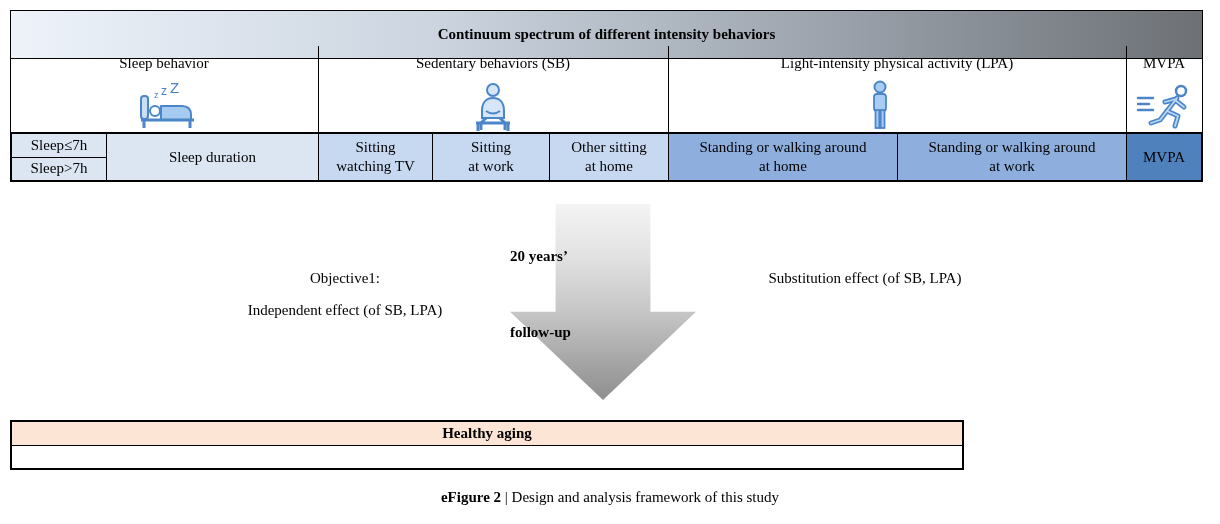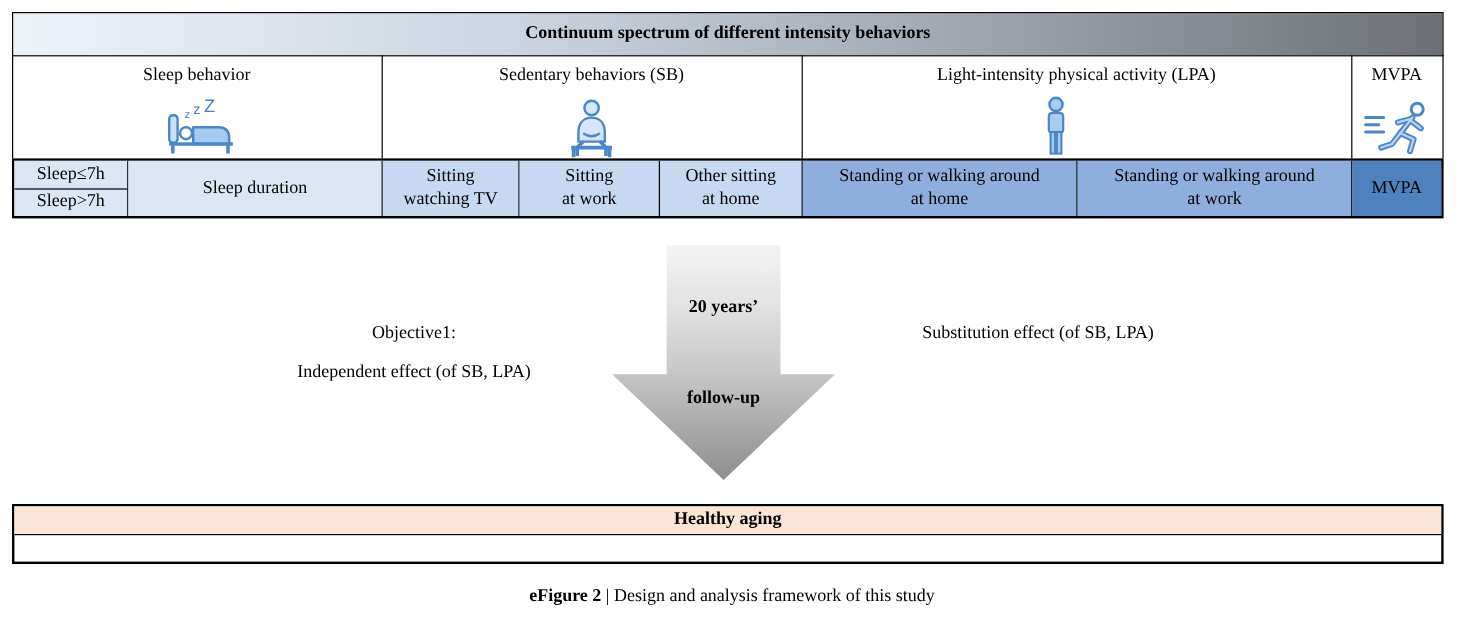--- a/index.html
+++ b/index.html
@@ -3,21 +3,21 @@
 <meta charset="utf-8">
 <style>
   html,body { margin:0; padding:0; background:#fff; }
   #figure {
     position:relative; width:1220px; height:524px; background:#fff;
     font-family:"Liberation Serif","DejaVu Serif",serif; color:#000;
     overflow:hidden;
   }
   
   #top-bar {
-    position:absolute; left:10px; top:10px; width:1193px; height:37px;
+    position:absolute; left:10px; top:10px; width:1193px; height:49px;
     border:1px solid #000; box-sizing:border-box;
     background:linear-gradient(90deg,#eef3fa 0%,#ccd5e0 35%,#9aa1aa 70%,#6d7176 100%);
     display:flex; align-items:center; justify-content:center;
     font-weight:bold; font-size:15px;text-align:right;
   }
   
   .vline { position:absolute; top:46px; height:86px; width:1px; background:#000; }
   .cat-label { position:absolute; top:55px; font-size:15px; text-align:center; }
   .icon-box { position:absolute; }
   
@@ -33,26 +33,26 @@
   .bcell:last-child { border-right:none; }
   #sleep-stack { width:95px; display:flex; flex-direction:column; border-right:1px solid #000; box-sizing:border-box; }
   .sleep-sub { flex:1; display:flex; align-items:center; justify-content:center; }
   .sleep-sub:first-child { border-bottom:1px solid #000; }
   
   #arrow {
     position:absolute; left:510px; top:204px; width:186px; height:196px;
     background:linear-gradient(180deg,#f4f4f4 0%,#e3e3e3 25%,#c6c6c6 55%,#a0a0a0 85%,#8f8f8f 100%);
     clip-path:polygon(24.5% 0%,75.5% 0%,75.5% 55%,100% 55%,50% 100%,0% 55%,24.5% 55%);
   }
-  .arrow-text { position:absolute; left:510px; width:186px; text-align:center; font-weight:bold; font-size:15px; }
+  .arrow-text { position:absolute; left:510px; width:186px; text-align:left; font-weight:bold; font-size:15px; }
   
   .objective { position:absolute; top:262px; width:304px; text-align:center; font-size:15px; line-height:32px; }
   
   #healthy-table {
-    position:absolute; left:10px; top:420px; width:1193px; height:50px;
+    position:absolute; left:10px; top:420px; width:954px; height:50px;
     border:2px solid #000; box-sizing:border-box; font-size:15px;
     display:flex; flex-direction:column;
   }
   #healthy-header {
     height:23px; border-bottom:1px solid #000; box-sizing:content-box;
     display:flex; align-items:center; justify-content:center; font-weight:bold;
   }
   #healthy-body { flex:1; display:flex; }
   .hcell {
     display:flex; align-items:center; justify-content:center; text-align:center;

